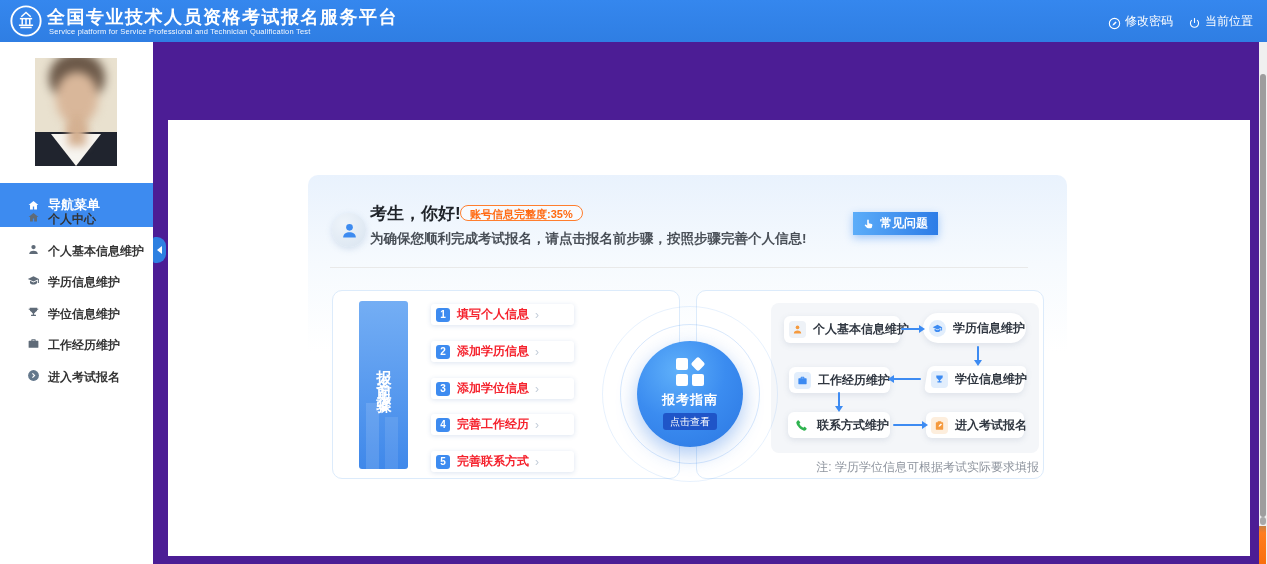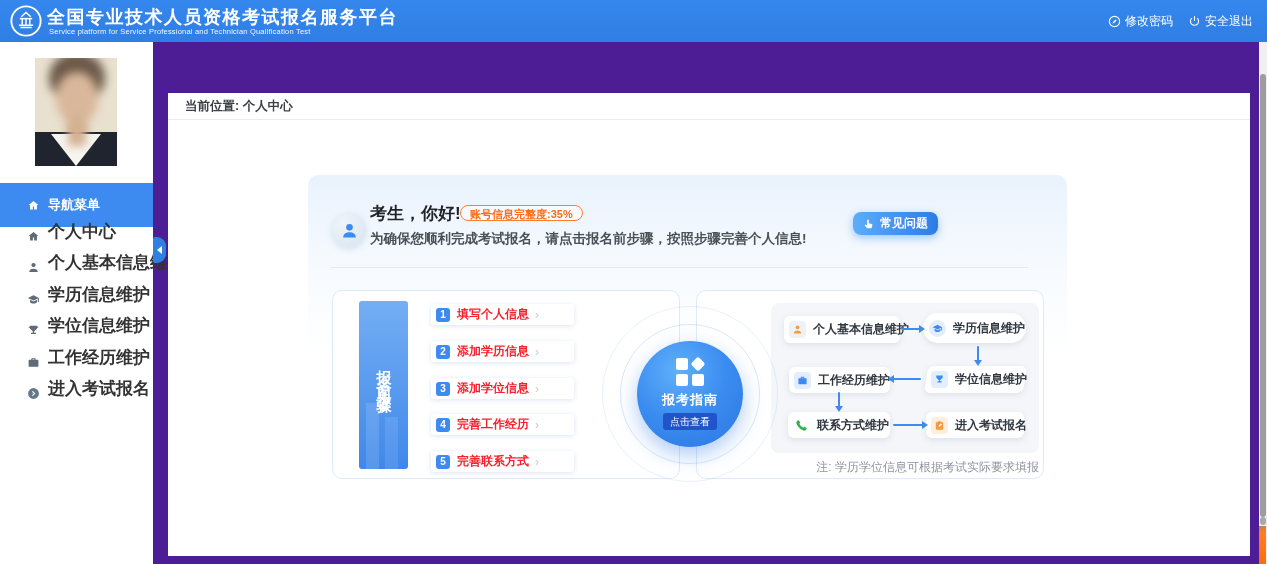--- a/index.html
+++ b/index.html
@@ -6,53 +6,53 @@
   html,body{background:#dfe2e6}
   body{font-family:"Liberation Sans","DejaVu Sans",sans-serif}
   #app{position:relative;width:1267px;height:564px;background:#4c1d95;overflow:hidden}
 
   
   .hdr{position:absolute;left:0;top:0;width:1267px;height:42px;background:linear-gradient(180deg,#3587ee,#2f7ee3);color:#fff;z-index:30}
   .logo{position:absolute;left:9px;top:4px;width:34px;height:34px}
   .hdr-title{position:absolute;left:47px;top:5px;font-size:18px;font-weight:bold;letter-spacing:1.5px;white-space:nowrap}
   .hdr-sub{position:absolute;left:49px;top:27px;font-size:7.5px;opacity:.95;letter-spacing:.2px;white-space:nowrap}
   .hdr-actions{position:absolute;right:14px;top:0;height:42px;display:flex;align-items:center;gap:15px;font-size:12px}
-  .hdr-action{display:flex;align-items:center;gap:4px;cursor:pointer;white-space:nowrap}
+  .hdr-action{display:flex;align-items:flex-end;gap:4px;cursor:pointer;white-space:nowrap}
 
   
   .sidebar{position:absolute;left:0;top:42px;width:153px;height:522px;background:#fff}
   .photo{position:absolute;left:35px;top:16px;width:82px;height:108px;background:#e9e1cf;overflow:hidden}
   .photo .blurwrap{position:absolute;inset:0;filter:blur(5px)}
   .photo .hair{position:absolute;left:14px;top:-6px;width:56px;height:52px;background:#6b5848;border-radius:50%}
   .photo .face{position:absolute;left:21px;top:14px;width:42px;height:52px;background:#d9b79a;border-radius:48%}
   .photo .neck{position:absolute;left:33px;top:58px;width:18px;height:22px;background:#d4b091}
   .photo .suit{position:absolute;left:0;bottom:0;width:82px;height:34px;background:#20242e}
   .photo .collar{position:absolute;left:16px;bottom:0;width:50px;height:32px;background:#f7f5f0;clip-path:polygon(0 0,50% 100%,100% 0)}
   .nav-hd{position:absolute;left:0;top:141px;width:153px;height:44px;background:#3d8bf0;color:#fff;display:flex;align-items:center;padding-left:27px;gap:8px;font-size:13px;font-weight:bold}
   .nav-list{position:absolute;left:0;top:169px;width:153px}
-  .nav-item{height:31.5px;display:flex;align-items:flex-end;padding-left:27px;gap:8px;font-size:17px;font-weight:600;color:#333;cursor:pointer;white-space:nowrap}
+  .nav-item{height:31.5px;display:flex;align-items:flex-start;padding-left:27px;gap:8px;font-size:12px;font-weight:600;color:#333;cursor:pointer;white-space:nowrap}
   .nav-item .ic{color:#5f6b78;display:flex}
   .collapse-tab{position:absolute;left:153px;top:237px;width:13px;height:26px;background:#2e80e1;border-radius:2px 9px 9px 2px;display:flex;align-items:center;justify-content:center;cursor:pointer;z-index:5}
   .collapse-tab::after{content:'';border-right:5px solid #fff;border-top:4px solid transparent;border-bottom:4px solid transparent}
 
   
   .welcome{position:absolute;left:168px;top:45px;width:1082px;height:32px;background:#fff;display:flex;align-items:center;padding-left:17px;gap:6px;font-size:12.5px;font-weight:600;color:#3a3f45}
   .welcome .ic{color:#555;display:flex}
   .redacted{width:48px;height:13px;margin-left:4px;background:#b9b9b9;filter:blur(3px);border-radius:2px;opacity:.65}
   .crumb{position:absolute;left:168px;top:93px;width:1082px;height:27px;background:#fff;border-bottom:1px solid #ececec;display:flex;align-items:center;padding-left:17px;font-size:12.5px;font-weight:600;color:#3a3f45}
 
   
   .main{position:absolute;left:168px;top:120px;width:1082px;height:436px;background:#fff}
   .card{position:absolute;left:308px;top:175px;width:759px;height:340px;border-radius:10px;background:linear-gradient(180deg,#e9f2fd 0%,#f6fafe 26%,#ffffff 52%)}
 
   .avatar{position:absolute;left:24px;top:38px;width:34px;height:34px;border-radius:50%;background:radial-gradient(circle at 35% 30%,#eef4fa,#d9e4f0);display:flex;align-items:center;justify-content:center;box-shadow:0 2px 6px rgba(120,150,190,.25)}
   .greet{position:absolute;left:62px;top:27px;font-size:17px;font-weight:bold;color:#1f2329;white-space:nowrap}
   .cbadge{position:absolute;left:152px;top:30px;height:16px;line-height:16px;border:1px solid #ff7e2e;border-radius:9px;padding:0 9px;font-size:11px;font-weight:bold;color:#ff6a13;white-space:nowrap;background:rgba(255,255,255,.5)}
   .instr{position:absolute;left:62px;top:55px;font-size:13.5px;font-weight:600;color:#4a5058;white-space:nowrap}
-  .faq-btn{position:absolute;left:545px;top:37px;height:23px;padding:0 10px;border-radius:8px;background:linear-gradient(90deg,#5cadf9,#2d7ce7);box-shadow:0 3px 8px rgba(61,139,242,.45);display:flex;align-items:center;gap:5px;color:#fff;font-size:12px;font-weight:600;cursor:pointer;white-space:nowrap}
+  .faq-btn{position:absolute;left:545px;top:37px;height:23px;padding:0 10px;border-radius:0;background:linear-gradient(90deg,#5cadf9,#2d7ce7);box-shadow:0 3px 8px rgba(61,139,242,.45);display:flex;align-items:center;gap:5px;color:#fff;font-size:12px;font-weight:600;cursor:pointer;white-space:nowrap}
   .cdivider{position:absolute;left:22px;top:92px;width:698px;height:1px;background:#e9e9e9}
 
   .lpanel,.rpanel{position:absolute;top:115px;width:348px;height:189px;background:#fff;border:1px solid #dcebfb;border-radius:10px}
   .lpanel{left:24px}.rpanel{left:388px}
 
   .banner{position:absolute;left:26px;top:10px;width:49px;height:168px;border-radius:3px;background:linear-gradient(180deg,#74aef4,#3f88ea);display:flex;flex-direction:column;align-items:center;justify-content:center;overflow:hidden}
   .banner::after{content:'';position:absolute;left:7px;bottom:0;width:13px;height:66px;background:rgba(255,255,255,.13);box-shadow:19px 14px 0 rgba(255,255,255,.10)}
   .banner-txt{writing-mode:vertical-rl;text-orientation:upright;font-size:15px;font-weight:bold;color:#fff;letter-spacing:7px;z-index:1}
   .banner .hand{margin-top:7px;z-index:1}
 
@@ -134,21 +134,21 @@
           </span>
         <span>修改密码</span>
       </span>
       <span class="hdr-action">
         <span>
             <svg viewBox="0 0 24 24" width="13" height="13" fill="#fff">
               <path d="M11 2h2v9h-2z"></path>
               <path d="M17.7 5.1l-1.5 1.5a6.5 6.5 0 1 1-8.4 0L6.3 5.1a8.5 8.5 0 1 0 11.4 0z"></path>
             </svg>
           </span>
-        <span>安全退出</span>
+        <span>当前位置</span>
       </span>
     </div>
   </div>
 
   <div class="sidebar">
     <div class="photo">
       <div class="blurwrap">
           <div class="hair"></div>
           <div class="face"></div>
           <div class="neck"></div>
@@ -217,23 +217,20 @@
             </svg>
           </span>
         <span>进入考试报名</span>
       </div>
     </div>
   </div>
 
   <div class="collapse-tab"></div>
 
 
-  <div class="crumb">
-    <span>当前位置: 个人中心</span>
-  </div>
 
   <div class="main"></div>
 
   <div class="card">
     <div class="avatar">
       <svg viewBox="0 0 24 24" width="19" height="19" fill="#3d8bf0">
           <circle cx="12" cy="8" r="4.2"></circle>
           <path d="M4 20.7c0-4.4 3.7-6.6 8-6.6s8 2.2 8 6.6z"></path>
         </svg>
     </div>

